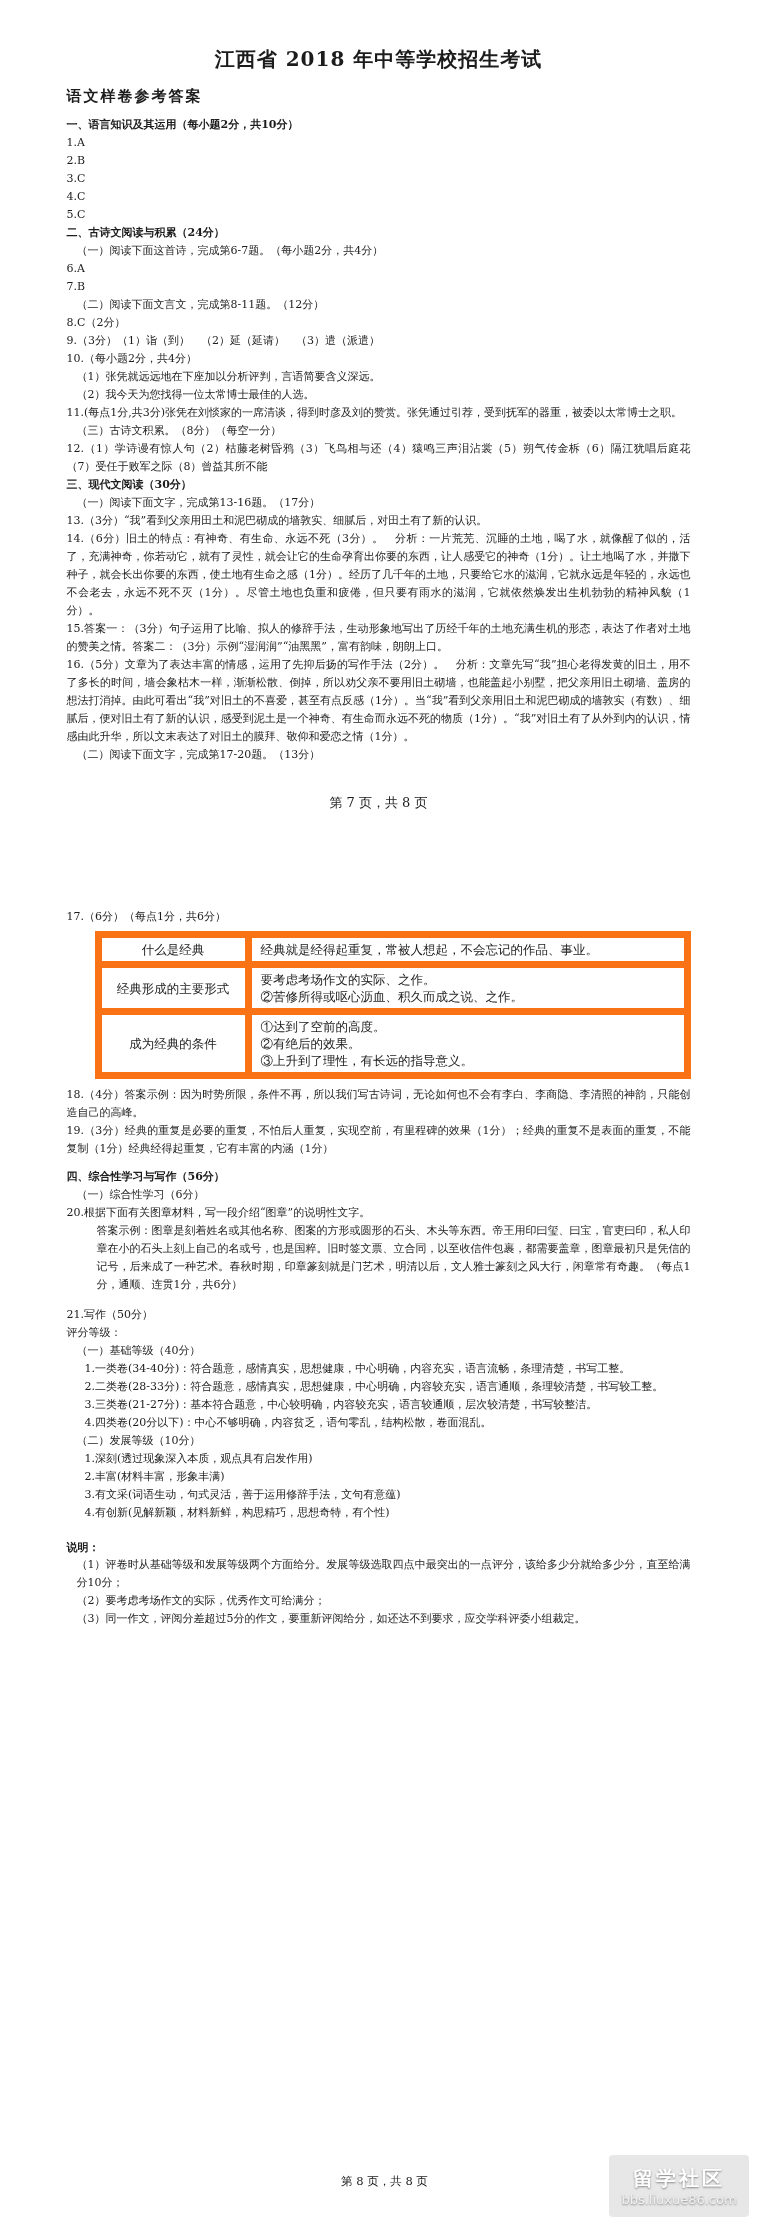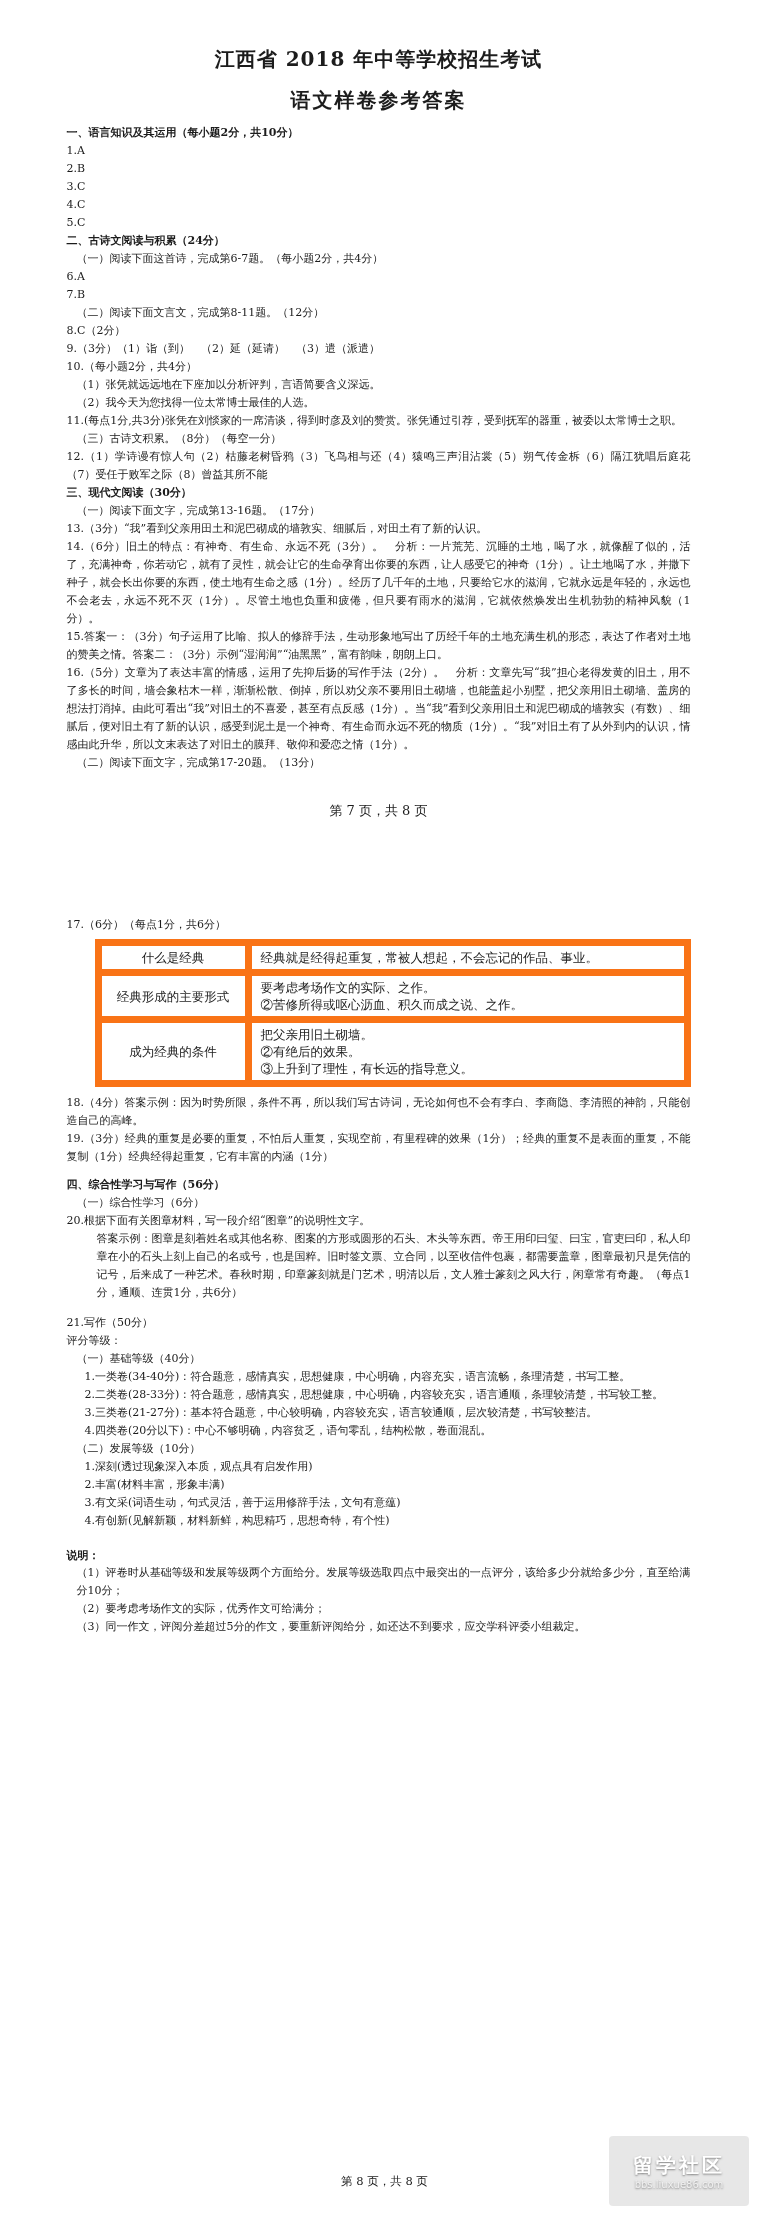--- a/index.html
+++ b/index.html
@@ -5,43 +5,43 @@
   * { box-sizing: border-box; }
   html, body { margin: 0; padding: 0; background: #ffffff; }
   .sheet {
     width: 757px; height: 2223px; margin: 0 auto; background: #fff;
     position: relative; overflow: hidden;
     font-family: "DejaVu Serif", "Liberation Serif", serif;
     color: #1c1c1c;
   }
   .inner { width: 624px; margin: 0 auto; }
   .doc-title { padding-top: 46px; text-align: center; font-size: 20px; font-weight: 700; letter-spacing: 1px; }
-  .doc-subtitle { text-align: center; font-size: 20px; font-weight: 700; margin-top: 14px; margin-bottom: 10px; letter-spacing: 2px; }
+  .doc-subtitle { text-align: left; font-size: 15px; font-weight: 700; margin-top: 14px; margin-bottom: 10px; letter-spacing: 2px; }
   .para { font-size: 11px; line-height: 18px; text-align: justify; }
   .para.section { font-weight: 700; }
   .para.sub { margin-left: 10px; }
   .para.block { margin-left: 30px; }
   .para.block2 { margin-left: 18px; }
   .para.mt10 { margin-top: 10px; }
   .para.mt12 { margin-top: 12px; }
   .para.mt16 { margin-top: 16px; font-family: Liberation Serif, serif; }
   .page-footer { text-align: center; font-size: 13px; margin-top: 30px; }
   .page-gap { height: 96px; }
   .answer-table { border-collapse: collapse; width: calc(100% - 28px); margin: 5px 0 7px 28px; }
   .answer-table td { border: 7px solid #f97316; font-size: 12.5px; line-height: 17px; padding: 3px 9px; }
   .answer-table td.c1 { width: 150px; text-align: center; vertical-align: middle; }
   .footer-2 { position: absolute; left: 12px; right: 0; bottom: 34px; text-align: center; font-size: 11.5px; }
   .watermark {
-    position: absolute; right: 8px; bottom: 17px; width: 140px; height: 70px;
+    position: absolute; right: 8px; bottom: 6px; width: 140px; height: 62px;
     background: rgba(195,195,195,0.4); border-radius: 4px;
     display: flex; flex-direction: column; align-items: center; justify-content: center;
     color: #ffffff; text-shadow: 0 1px 2px rgba(120,120,120,0.9);
   }
   .watermark .wm-name { font-size: 20px; font-weight: 700; letter-spacing: 3px; font-family: "DejaVu Sans", "Liberation Sans", sans-serif; }
-  .watermark .wm-site { font-size: 10px; color: #f0f0f0; font-family: "DejaVu Sans", "Liberation Sans", sans-serif; }
+  .watermark .wm-site { font-size: 13px; color: #f0f0f0; font-family: "DejaVu Sans", "Liberation Sans", sans-serif; }
 </style>
 </head>
 <body>
 
 <div class="sheet">
 
   <div class="inner">
     <div class="doc-title">江西省 2018 年中等学校招生考试</div>
     <div class="doc-subtitle">语文样卷参考答案</div>
     <div>
@@ -93,21 +93,21 @@
         <tr>
           <td class="c1">经典形成的主要形式</td>
           <td class="c2">
             <div>要考虑考场作文的实际、之作。</div>
             <div>②苦修所得或呕心沥血、积久而成之说、之作。</div>
           </td>
         </tr>
         <tr>
           <td class="c1">成为经典的条件</td>
           <td class="c2">
-            <div>把父亲用旧土砌墙。</div>
+            <div>①达到了空前的高度。</div>
             <div>②有绝后的效果。</div>
             <div>③上升到了理性，有长远的指导意义。</div>
           </td>
         </tr>
       </tbody>
     </table>
 
     <div>
         <div class="para item">18.（4分）答案示例：因为时势所限，条件不再，所以我们写古诗词，无论如何也不会有李白、李商隐、李清照的神韵，只能创造自己的高峰。</div>
         <div class="para item">19.（3分）经典的重复是必要的重复，不怕后人重复，实现空前，有里程碑的效果（1分）；经典的重复不是表面的重复，不能复制（1分）经典经得起重复，它有丰富的内涵（1分）</div>

